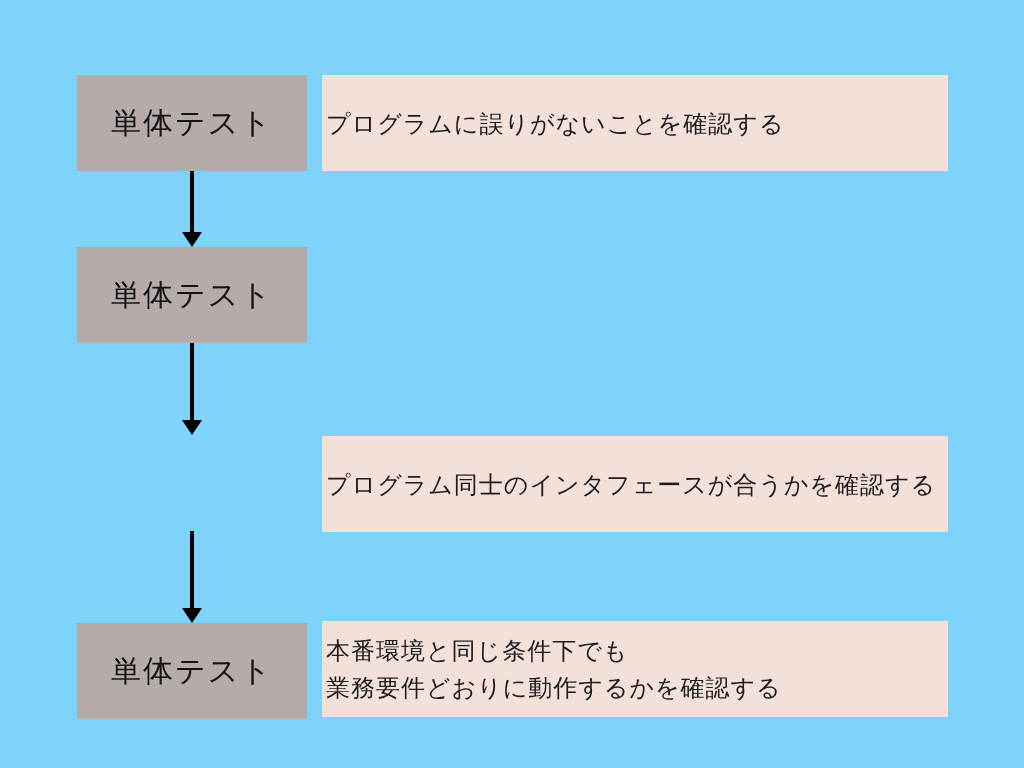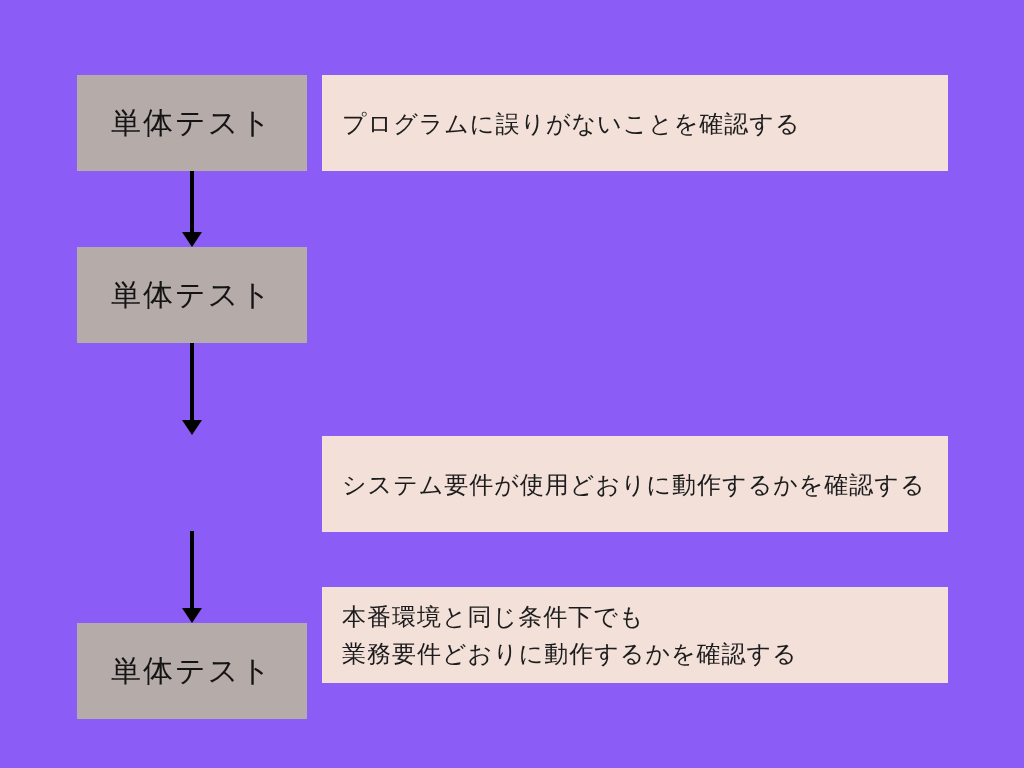--- a/index.html
+++ b/index.html
@@ -7,21 +7,21 @@
     padding: 0;
   }
   body {
     font-family: "Liberation Sans", "DejaVu Sans", sans-serif;
     background: #fbf2e5;
   }
   .canvas {
     position: relative;
     width: 1024px;
     height: 768px;
-    background: #8b5cf6;
+    background: #7dd3fc;
     overflow: hidden;
   }
   .step-box {
     position: absolute;
     left: 77px;
     width: 230px;
     height: 96px;
     background: #b5aba8;
     display: flex;
     align-items: center;
@@ -35,21 +35,21 @@
   }
   .desc-box {
     position: absolute;
     left: 322px;
     width: 626px;
     height: 96px;
     background: #f2e0d9;
     display: flex;
     align-items: center;
     justify-content: flex-start;
-    padding-left: 20px;
+    padding-left: 4px;
     box-sizing: border-box;
   }
   .desc-text {
     font-size: 24px;
     letter-spacing: 1px;
     line-height: 37px;
     color: #1c1c1c;
     white-space: pre-line;
   }
   .arrow {
@@ -85,26 +85,26 @@
 
   <div class="arrow" style="top:171px;height:61px"></div>
 
   <div class="step-box" style="top:247px">
     <span class="step-label">単体テスト</span>
   </div>
 
   <div class="arrow" style="top:343px;height:77px"></div>
 
   <div class="desc-box" style="top:436px">
-    <span class="desc-text">システム要件が使用どおりに動作するかを確認する</span>
+    <span class="desc-text">プログラム同士のインタフェースが合うかを確認する</span>
   </div>
 
   <div class="arrow" style="top:531px;height:77px"></div>
 
   <div class="step-box" style="top:623px">
     <span class="step-label">単体テスト</span>
   </div>
-  <div class="desc-box" style="top:587px">
+  <div class="desc-box" style="top:621px">
     <span class="desc-text">本番環境と同じ条件下でも
 業務要件どおりに動作するかを確認する</span>
   </div>
 
 </div>
 
 </body></html>

